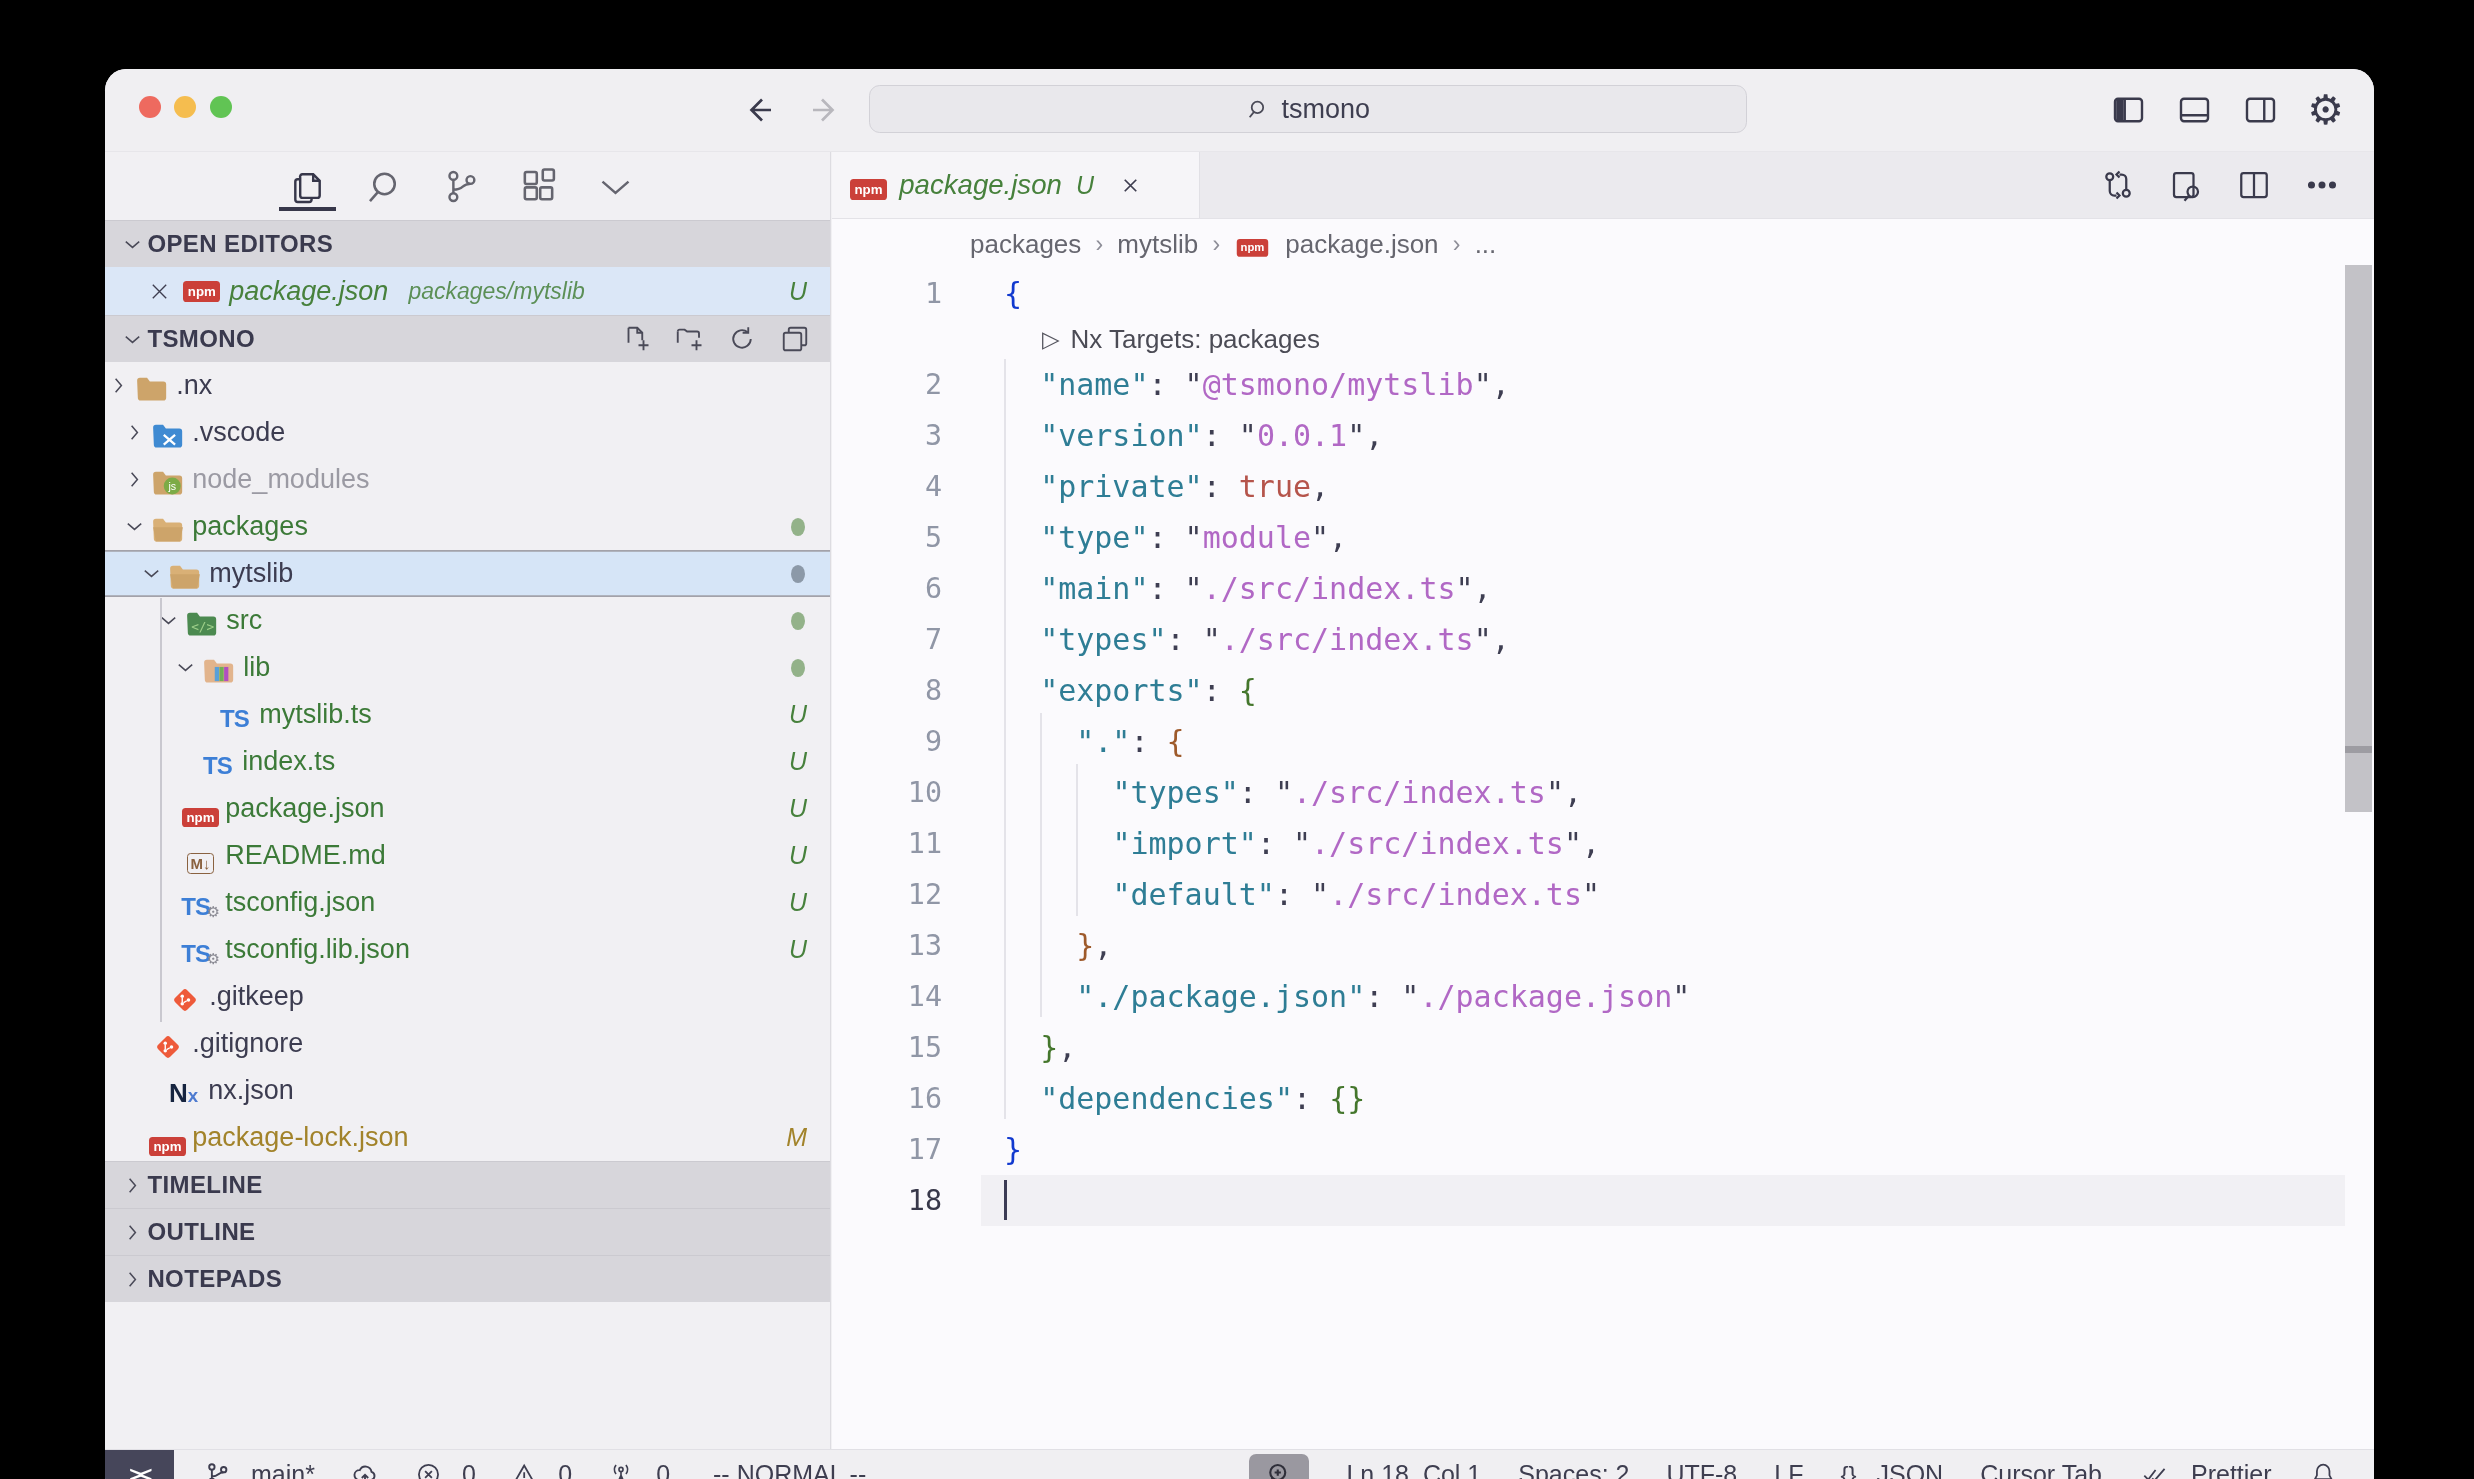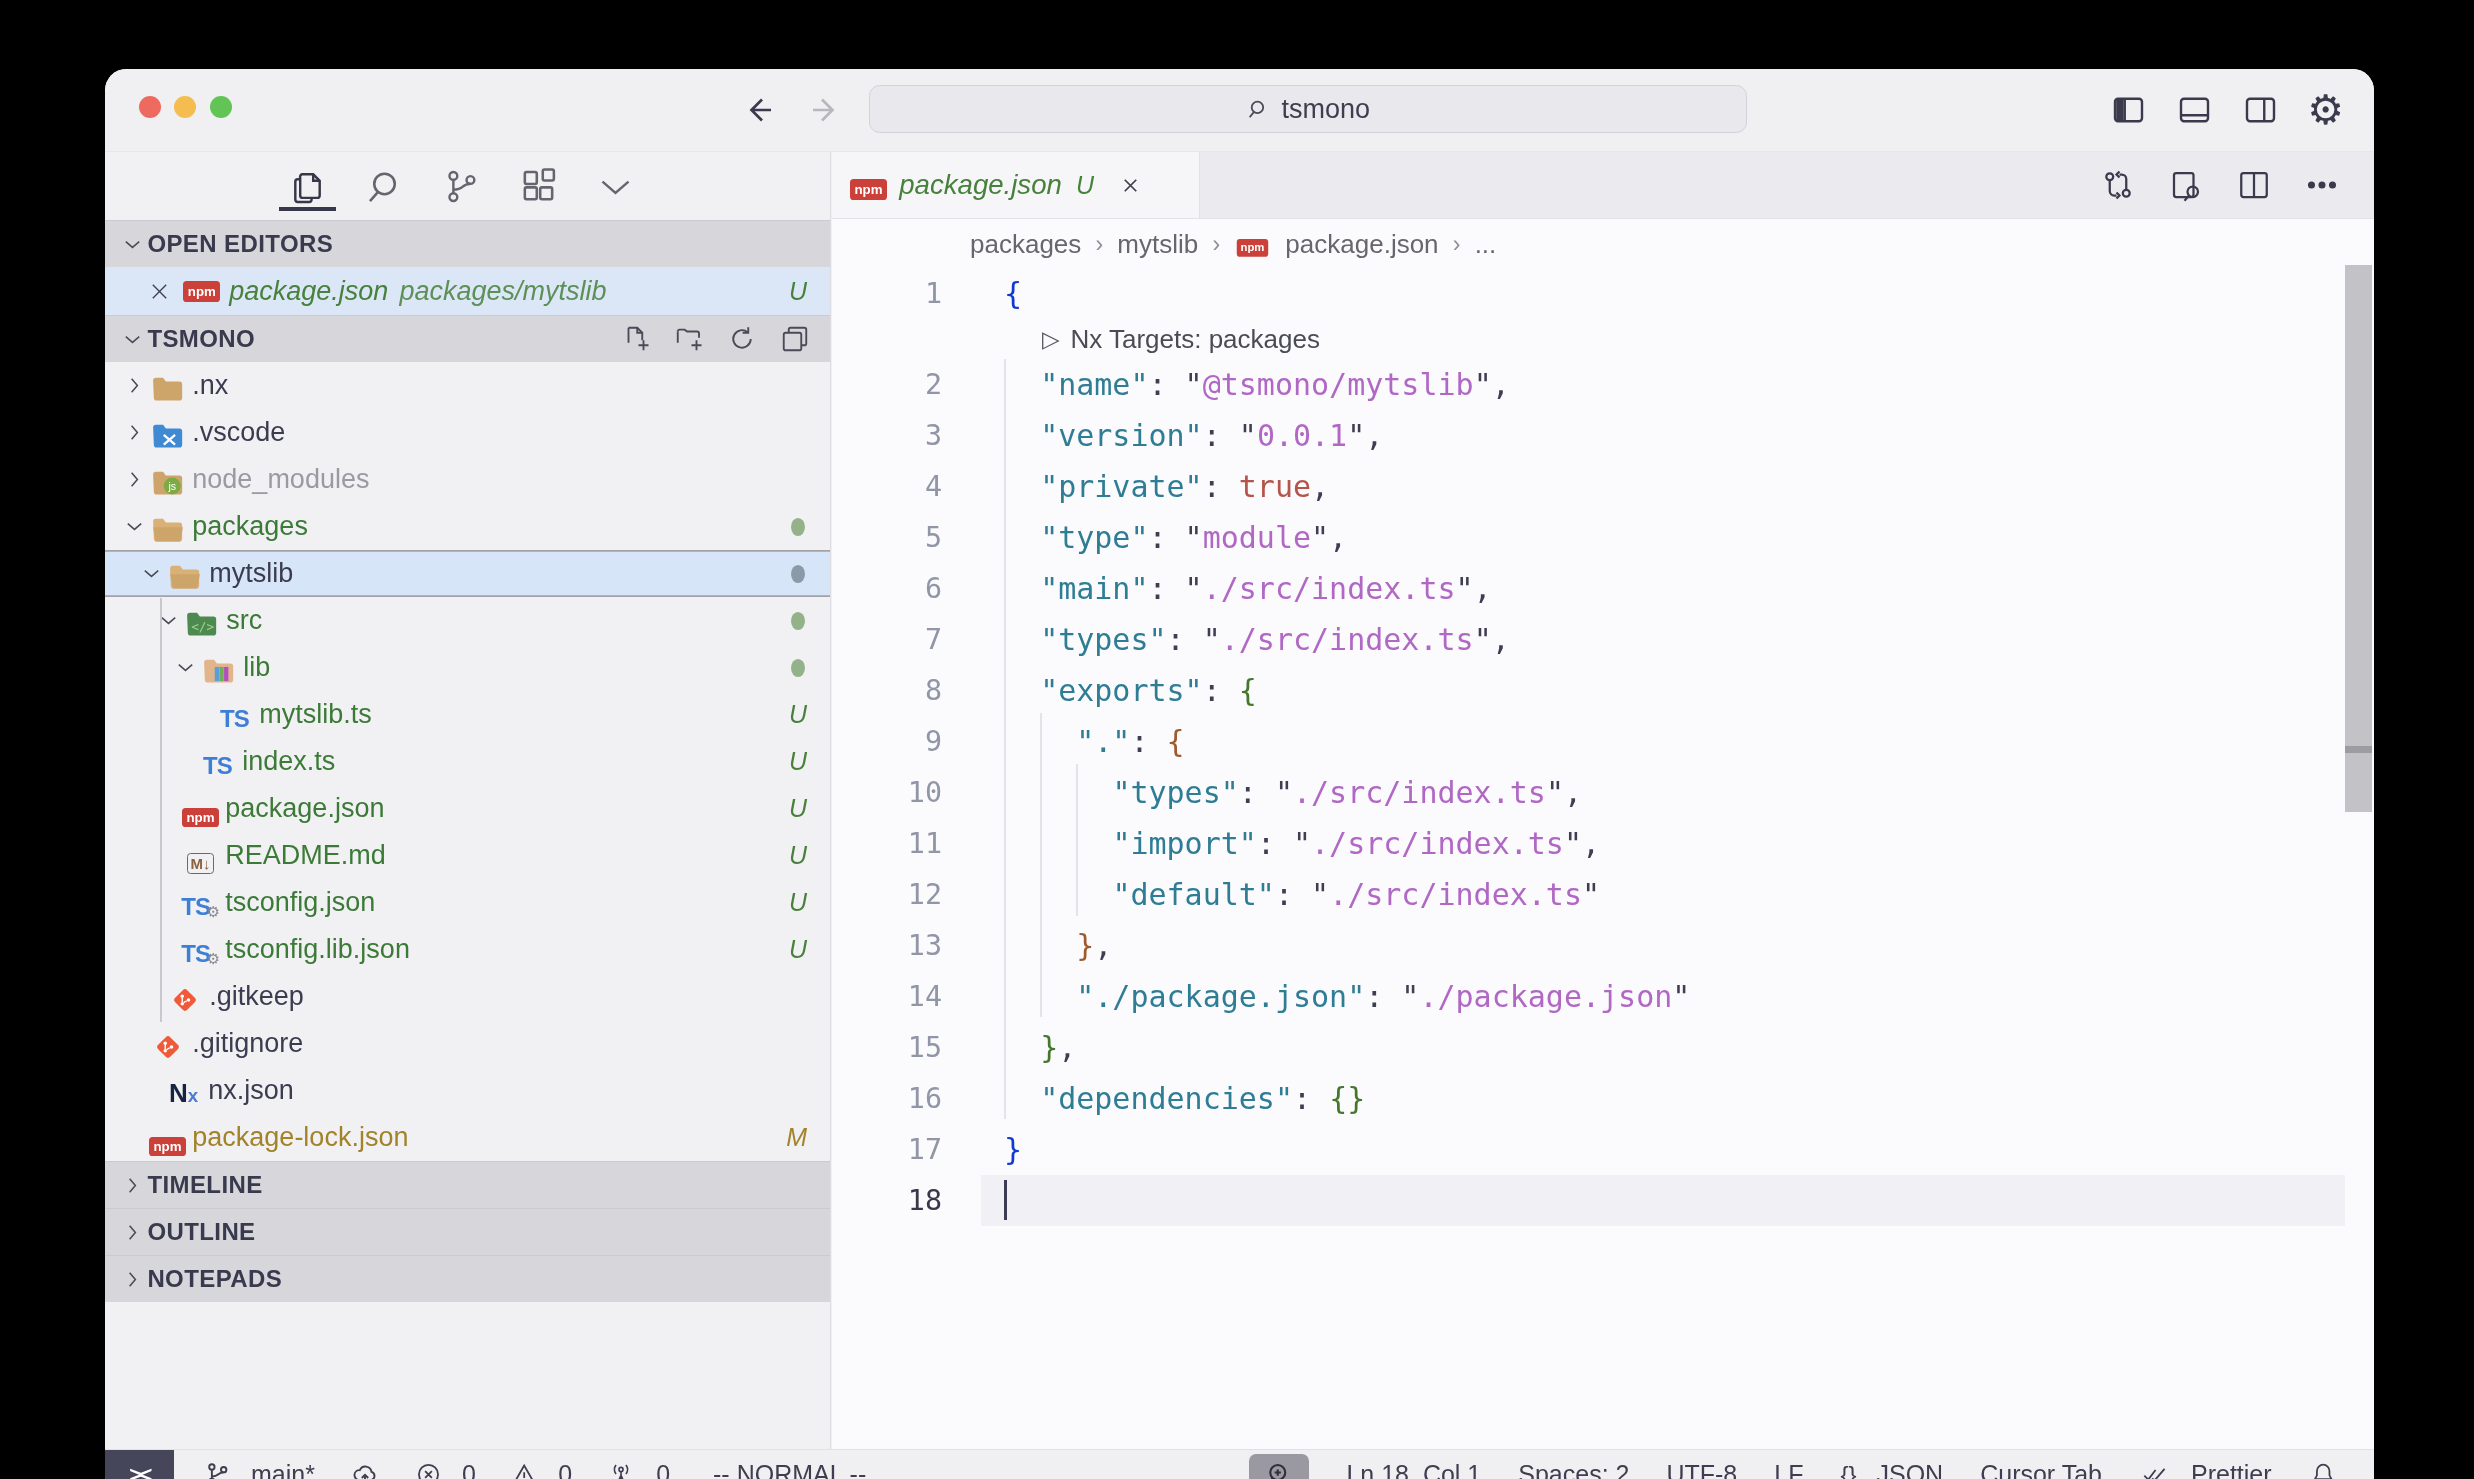--- a/index.html
+++ b/index.html
@@ -21,21 +21,21 @@
   .activity{height:68px;display:flex;align-items:center;gap:34px;padding-left:181px;color:#65656f;}
   .act{width:43px;height:53px;display:flex;align-items:center;justify-content:center;position:relative;}
   .act.active{color:#37374a;}
   .act.active::after{content:"";position:absolute;left:-7.1px;right:-7.1px;bottom:1.8px;height:3.6px;background:#37374a;}
   .sec-head{height:46px;background:#d7d6db;display:flex;align-items:center;padding-left:12.4px;
     font-weight:bold;font-size:24px;color:#3a3a4e;border-top:0.9px solid #cbcad0;letter-spacing:0.4px;}
   .sec-head .chev{width:30px;height:30px;display:flex;align-items:center;justify-content:center;color:#4a4a58;}
   .head-actions{margin-left:auto;display:flex;gap:23px;padding-right:19.6px;color:#4a4a58;}
   .oe-row{height:48px;display:flex;align-items:center;background:#dbe7f7;padding-left:43px;position:relative;}
   .oe-row .lbl{font-style:italic;font-size:27px;color:#47813c;margin-left:9px;}
-  .oe-row .desc{font-style:italic;font-size:27px;color:#47813c;margin-left:11px;opacity:.85;}
+  .oe-row .desc{font-style:italic;font-size:23px;color:#47813c;margin-left:20px;opacity:.85;}
   .tree{position:relative;}
   .trow{height:47px;display:flex;align-items:center;position:relative;font-size:27px;color:#3c3c50;}
   .trow.selected{background:#d6e5f7;box-shadow:inset 0 1.8px 0 #a3a2aa, inset 0 -1.8px 0 #a3a2aa;}
   .trow .chev{width:27px;height:27px;flex:none;display:flex;align-items:center;justify-content:center;color:#4a4a58;}
   .trow .ficon{width:39px;height:36px;flex:none;display:flex;align-items:flex-end;justify-content:center;}
   .trow .lbl{margin-left:5.3px;white-space:nowrap;}
   .trow.green .lbl{color:#3c7a38;}
   .trow.muted .lbl{color:#9b9aa3;}
   .trow.modified .lbl{color:#a2832a;}
   .badge{position:absolute;right:23px;font-size:25px;font-style:italic;}
@@ -248,21 +248,21 @@
             <span>
               <svg width="30" height="30" viewBox="0 0 24 24" fill="none" stroke="currentColor" stroke-width="1.5">
                 <rect x="7" y="3" width="14" height="14" rx="1.5"></rect>
                 <rect x="3" y="7" width="14" height="14" rx="1.5" fill="#d7d6db"></rect>
               </svg>
             </span>
           </span>
       </div>
 
       <div class="tree" id="tree">
-          <div class="trow " style="padding-left:16px">
+          <div class="trow " style="padding-left:0">
     <span class="chev">
               <svg width="23" height="23" viewBox="0 0 24 24" fill="none" stroke="currentColor" stroke-width="1.6">
                 <path d="M9 5l6 7-6 7"></path>
               </svg>
             </span>
             <span class="ficon">
               <svg width="34" height="28.4" viewBox="0 0 24 20">
                 <path d="M1.5 4a2 2 0 0 1 2-2h5l2 2.5h9.5a2 2 0 0 1 2 2V16a2 2 0 0 1-2 2h-16a2 2 0 0 1-2-2z" fill="#cda46a"></path>
               </svg>
             </span>

